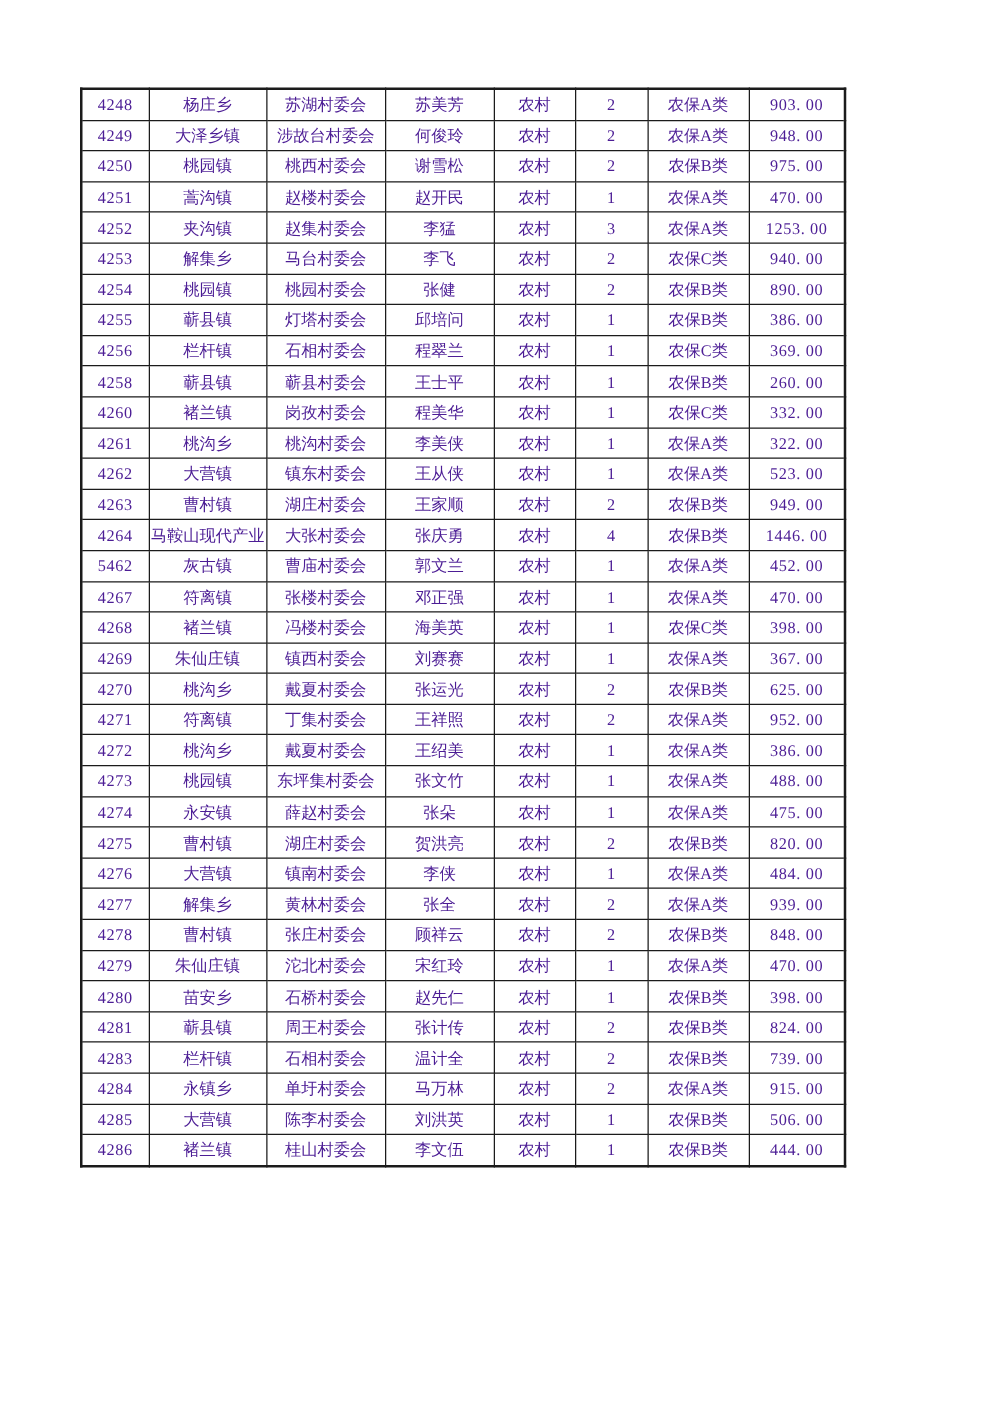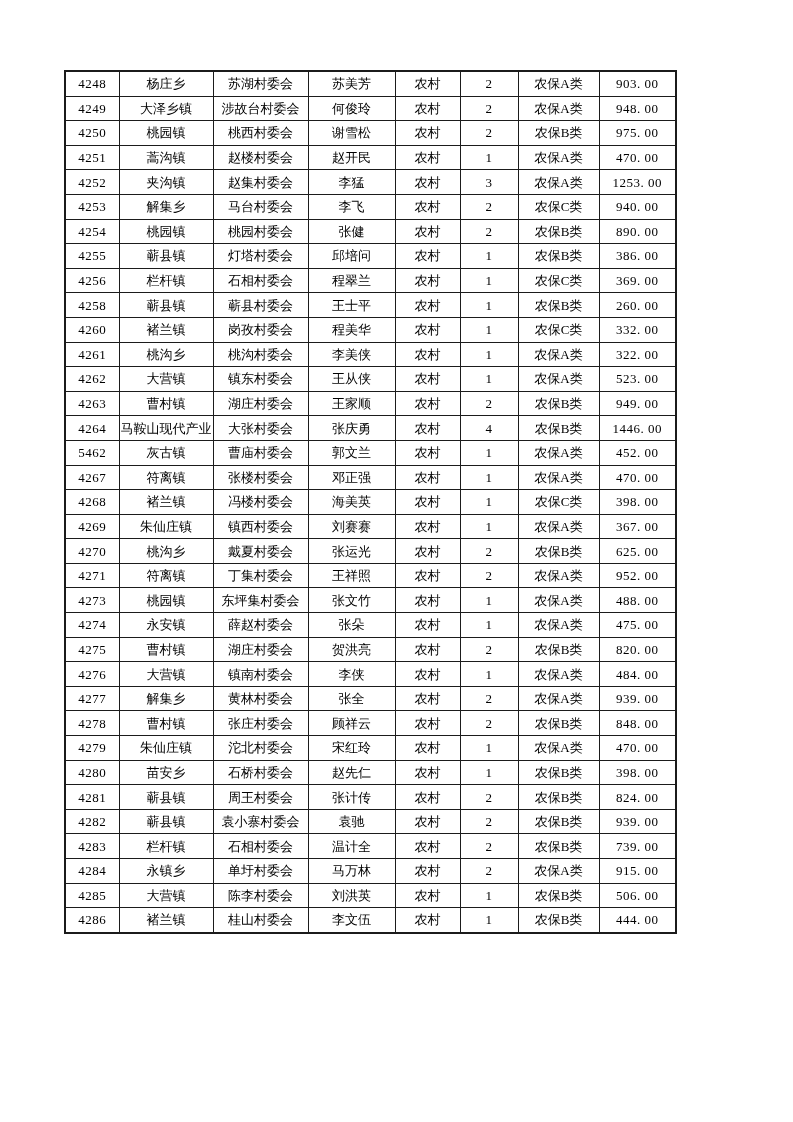--- a/index.html
+++ b/index.html
@@ -8,21 +8,21 @@
     background: #e8e8e8;
   }
   .page {
     position: relative;
     width: 793px;
     height: 1122px;
     background: #ffffff;
     margin: 0 auto;
     overflow: hidden;
     font-family: "Liberation Serif", "DejaVu Serif", serif;
-    color: #000000;
+    color: #4c1d95;
   }
   table.grid {
     position: absolute;
     left: 64px;
     top: 70px;
     border-collapse: collapse;
     table-layout: fixed;
     border: 2.5px solid #1b1b1b;
   }
   table.grid td {
@@ -266,20 +266,30 @@
     <td class="num">4271</td>
     <td>符离镇</td>
     <td>丁集村委会</td>
     <td>王祥照</td>
     <td>农村</td>
     <td class="num">2</td>
     <td>农保A类</td>
     <td class="num">952. 00</td>
   </tr>
         <tr>
+    <td class="num">4272</td>
+    <td>桃沟乡</td>
+    <td>戴夏村委会</td>
+    <td>王绍美</td>
+    <td>农村</td>
+    <td class="num">1</td>
+    <td>农保A类</td>
+    <td class="num">386. 00</td>
+  </tr>
+        <tr>
     <td class="num">4273</td>
     <td>桃园镇</td>
     <td>东坪集村委会</td>
     <td>张文竹</td>
     <td>农村</td>
     <td class="num">1</td>
     <td>农保A类</td>
     <td class="num">488. 00</td>
   </tr>
         <tr>
@@ -354,30 +364,20 @@
   </tr>
         <tr>
     <td class="num">4281</td>
     <td>蕲县镇</td>
     <td>周王村委会</td>
     <td>张计传</td>
     <td>农村</td>
     <td class="num">2</td>
     <td>农保B类</td>
     <td class="num">824. 00</td>
-  </tr>
-        <tr>
-    <td class="num">4282</td>
-    <td>蕲县镇</td>
-    <td>袁小寨村委会</td>
-    <td>袁驰</td>
-    <td>农村</td>
-    <td class="num">2</td>
-    <td>农保B类</td>
-    <td class="num">939. 00</td>
   </tr>
         <tr>
     <td class="num">4283</td>
     <td>栏杆镇</td>
     <td>石相村委会</td>
     <td>温计全</td>
     <td>农村</td>
     <td class="num">2</td>
     <td>农保B类</td>
     <td class="num">739. 00</td>

